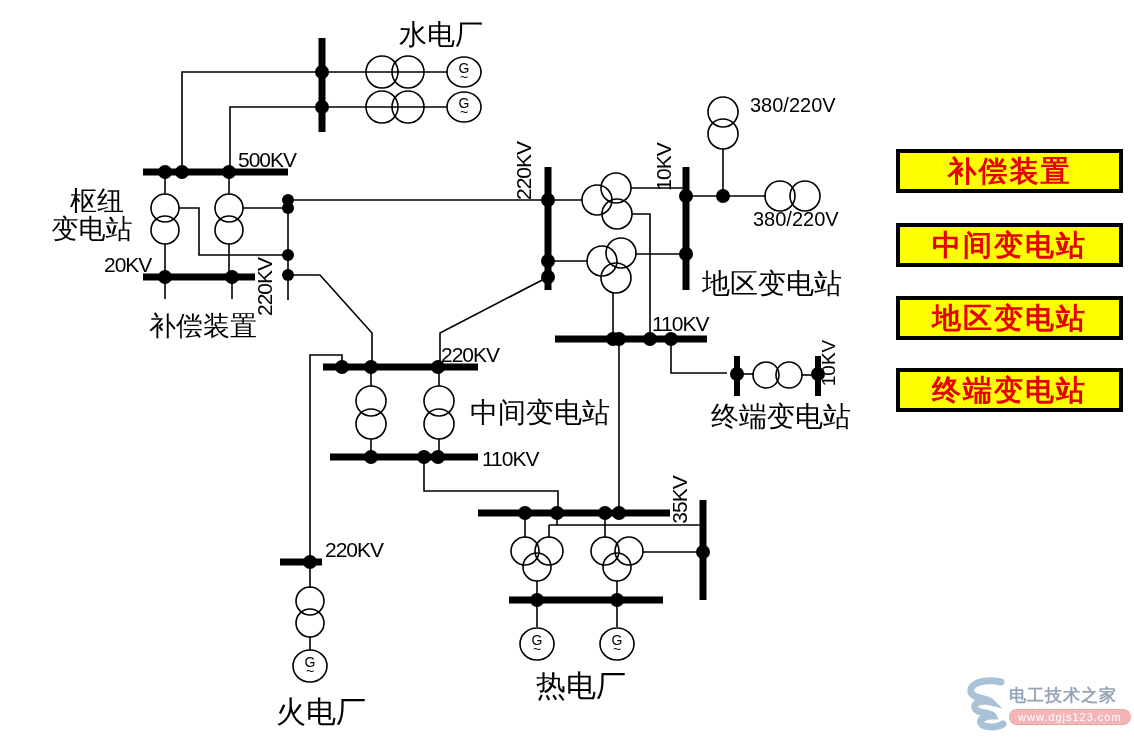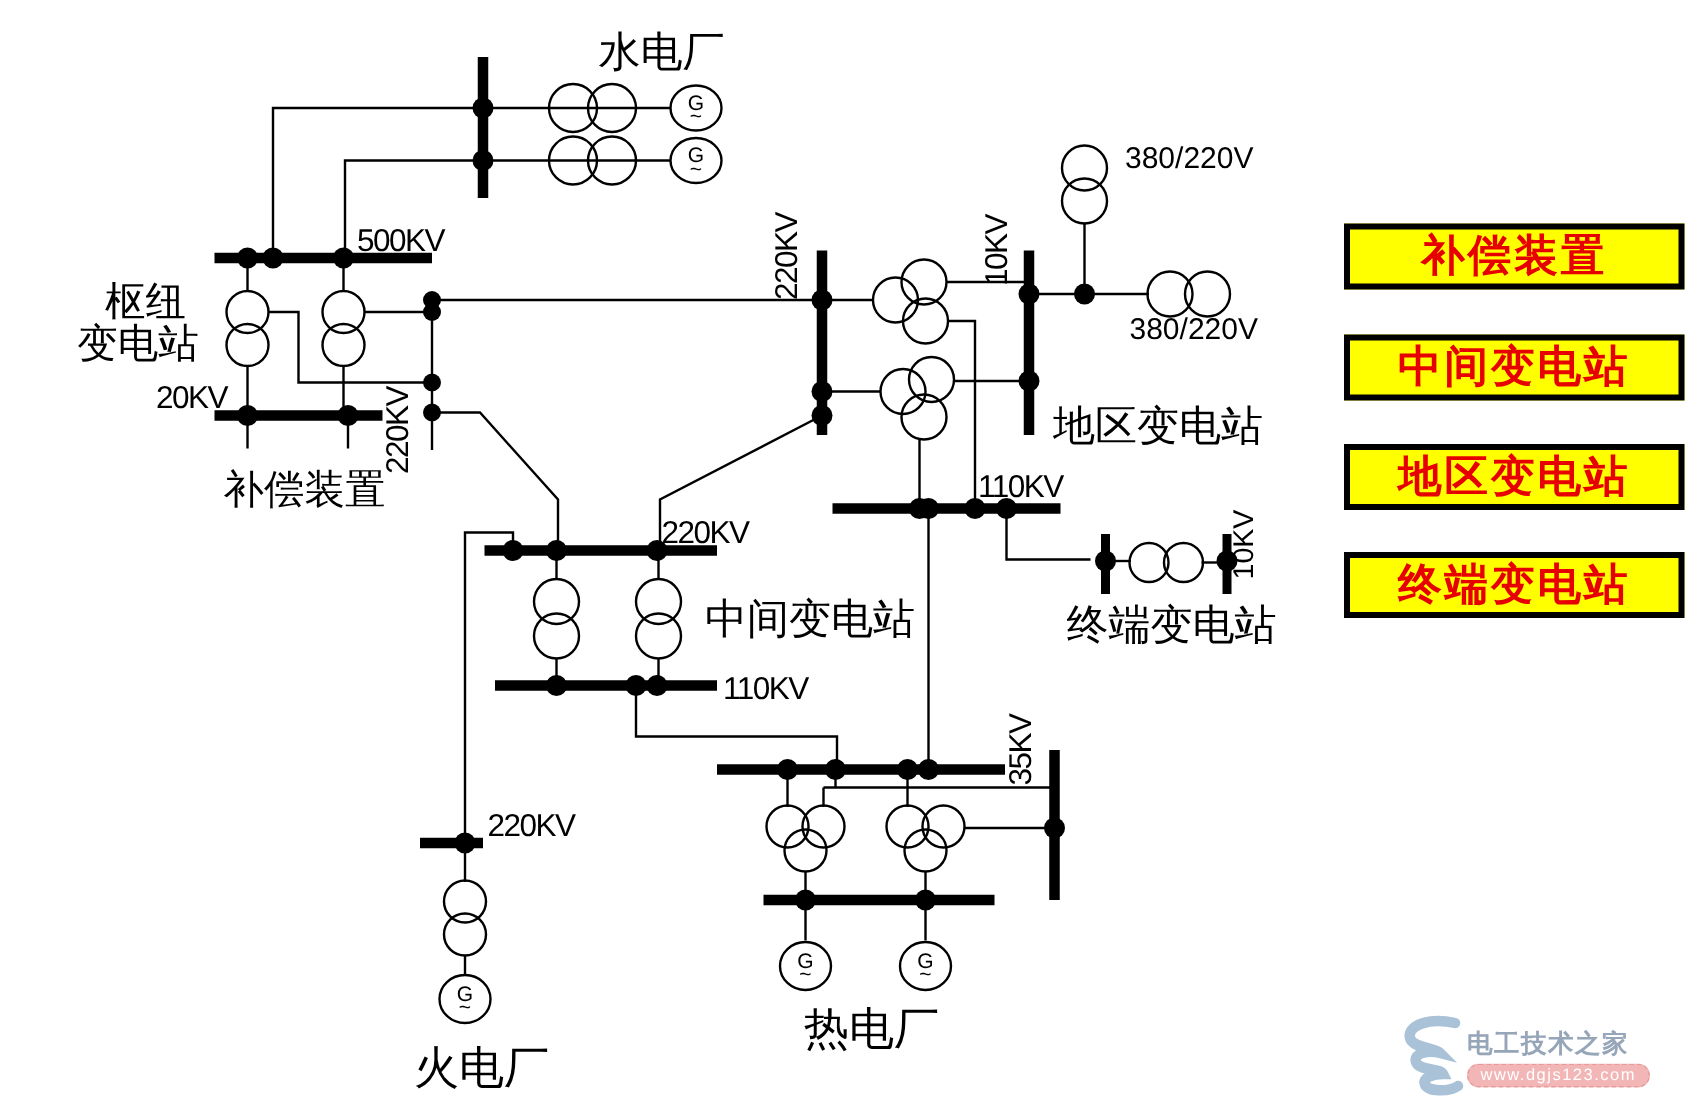--- a/index.html
+++ b/index.html
@@ -6,21 +6,21 @@
   body{font-family:"Liberation Sans",sans-serif;}
   .stage{position:relative;width:1134px;height:737px;background:#fff;overflow:hidden;}
   svg text{fill:#000;}
   .vlabel{font-size:21px;letter-spacing:-1px;}
   .hlabel{font-size:21px;letter-spacing:-1px;}
   .cn{font-size:28px;}
   .cn-big{font-size:30px;}
   .legend-box{position:absolute;left:896px;width:219px;height:36px;background:#ffff00;
     border:4px solid #000;color:#e60000;font-weight:bold;font-size:29px;line-height:36px;
     text-align:center;letter-spacing:2px;font-family:"Liberation Sans",sans-serif;}
-  .watermark{position:absolute;left:932px;top:676px;width:170px;height:58px;}
+  .watermark{position:absolute;left:963px;top:676px;width:170px;height:58px;}
   .wm-row{display:flex;align-items:flex-start;}
   .wm-name{color:#96a5b8;font-size:17px;font-weight:bold;letter-spacing:1px;margin-top:8px;}
   .wm-url{margin-top:2px;margin-left:0;background:#f2b6b6;color:#fff;font-size:11px;
     border-radius:8px;padding:1px 8px;display:inline-block;border:1px dashed #e89a9a;letter-spacing:1px;}
   .wm-left{width:46px;height:56px;flex:none;}
 </style>
 </head>
 <body>
 
 <div class="stage">

